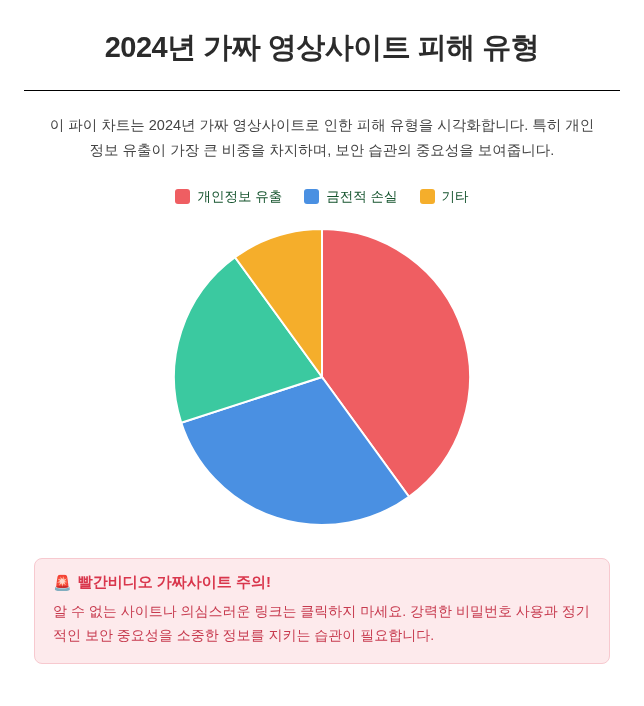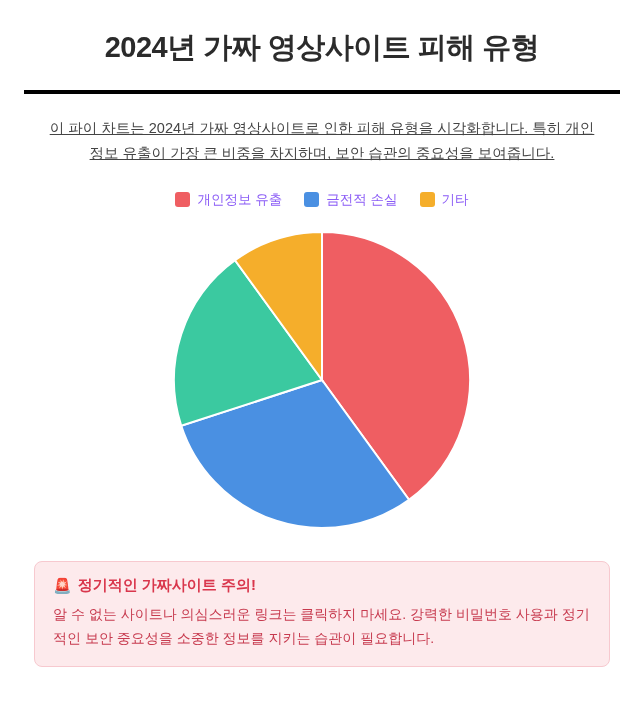--- a/index.html
+++ b/index.html
@@ -22,47 +22,46 @@
     position: relative;
   }
   .title {
     text-align: center;
     font-size: 29px;
     font-weight: bold;
     color: #2b2b2b;
     letter-spacing: -0.5px;
     padding-top: 28px;
     padding-bottom: 22px;
-    border-bottom: 4px solid #000000;
+    border-bottom: 1px solid #000000;
     margin: 0 -4px;
   }
   .description {
     text-align: center;
     font-size: 14.5px;
     line-height: 1.75;
     color: #444444;
     padding: 22px 18px 6px 18px;
     margin: 0;
-    text-decoration: underline;
   }
   .legend {
     display: flex;
     justify-content: center;
     align-items: center;
     flex-wrap: wrap;
     gap: 22px;
     margin-top: 18px;
     margin-bottom: 6px;
   }
   .legend-item {
     display: flex;
     align-items: center;
     gap: 7px;
     font-size: 13.5px;
-    color: #8b5cf6;
+    color: #14532d;
   }
   .legend-swatch {
     width: 15px;
     height: 15px;
     border-radius: 3px;
     display: inline-block;
   }
   .chart-area {
     display: flex;
     justify-content: center;
@@ -133,18 +132,18 @@
           <path d="M 150 150 L 236.99 269.73 A 148 148 0 0 1 9.24 195.73 Z" fill="#4a90e2" stroke="#ffffff" stroke-width="2"></path>
           <path d="M 150 150 L 9.24 195.73 A 148 148 0 0 1 63.01 30.27 Z" fill="#3bc9a0" stroke="#ffffff" stroke-width="2"></path>
           <path d="M 150 150 L 63.01 30.27 A 148 148 0 0 1 150.00 2.00 Z" fill="#f5ae2b" stroke="#ffffff" stroke-width="2"></path>
         </svg>
     </div>
   </div>
 
   <div class="callout">
     <div class="callout-title">
       <span class="siren">🚨</span>
-      <span>정기적인 가짜사이트 주의!</span>
+      <span>빨간비디오 가짜사이트 주의!</span>
     </div>
     <p class="callout-body">알 수 없는 사이트나 의심스러운 링크는 클릭하지 마세요. 강력한 비밀번호 사용과 정기적인 보안 중요성을 소중한 정보를 지키는 습관이 필요합니다.</p>
   </div>
 
 </div>
 
 </body></html>

